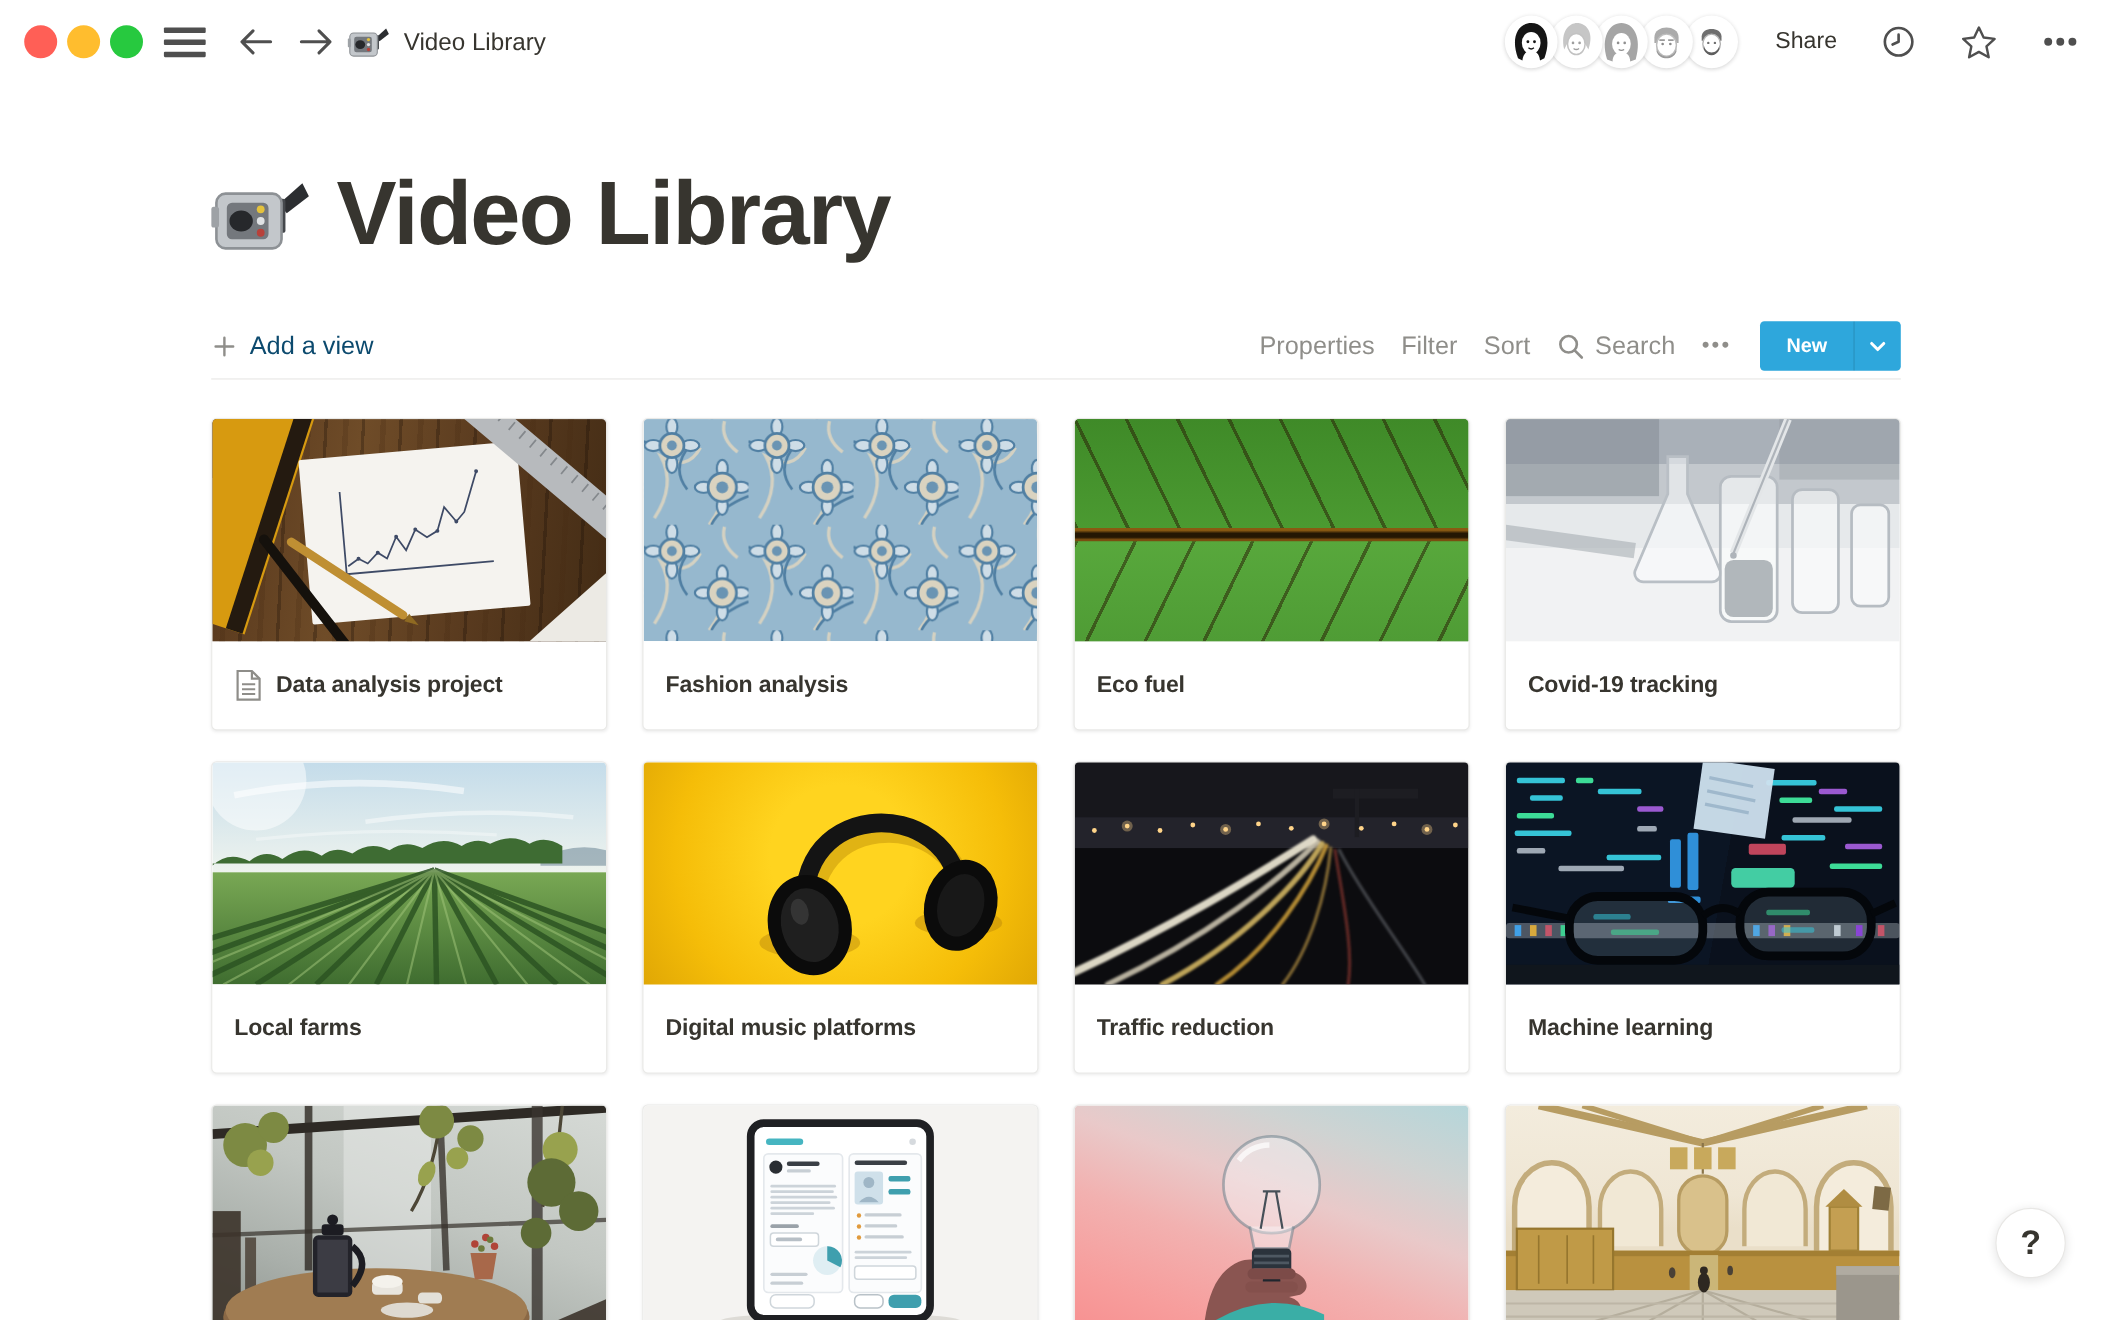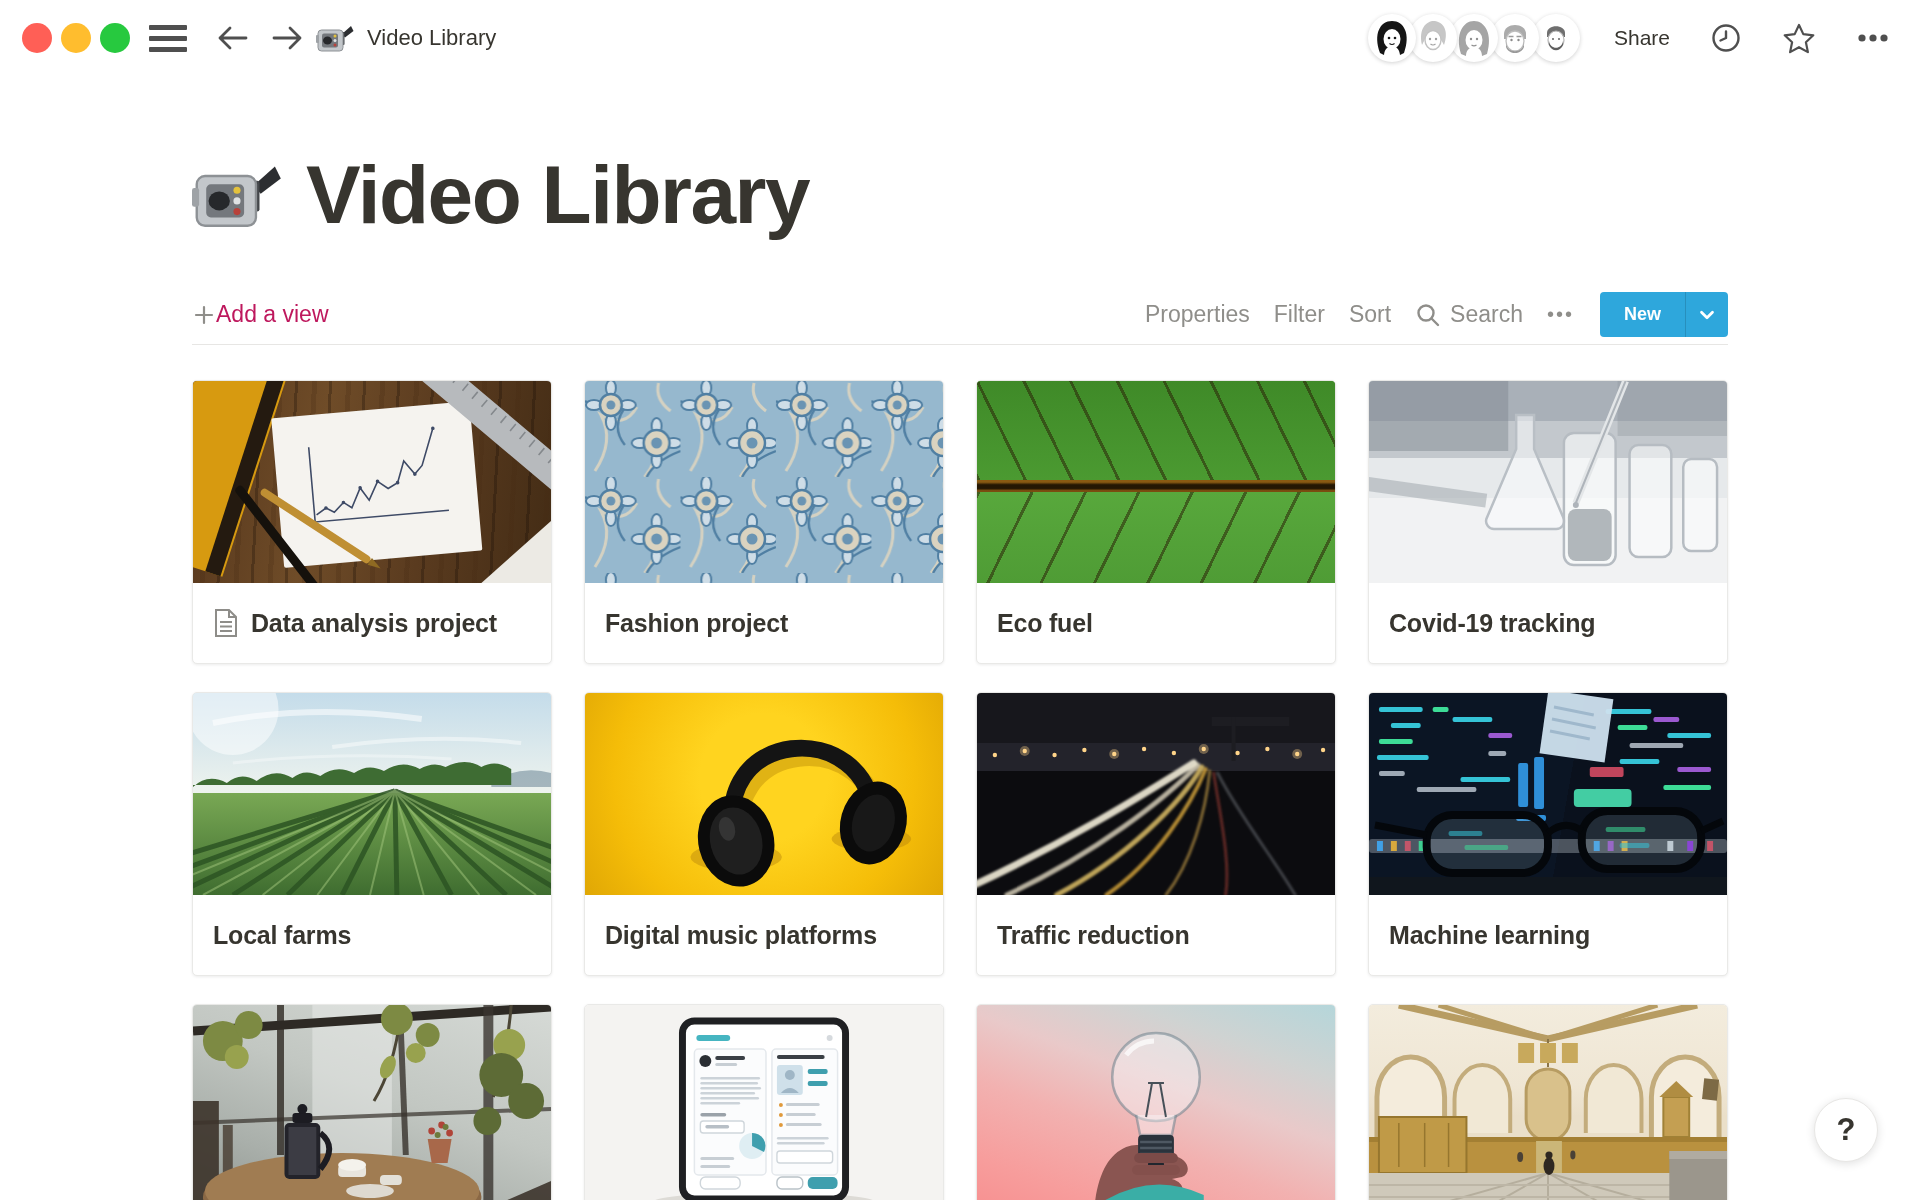--- a/index.html
+++ b/index.html
@@ -28,38 +28,38 @@
   .avatar:first-child{margin-left:0}
   .share{margin-left:34px;font-size:21px;cursor:pointer}
   .tb-icon{margin-left:40px;cursor:pointer}
   
   .container{position:absolute;left:192px;top:76px;width:1536px}
   .page-head{margin-top:70px;height:98px;display:flex;align-items:center;gap:24px}
   .page-emoji{width:90px;height:78px;flex:none}
   .page-title{margin:0;font-size:82px;line-height:98px;font-weight:700;letter-spacing:-1.5px;color:#37352f}
   .toolbar{margin-top:41px;height:60px;display:flex;align-items:center;
     border-bottom:1px solid #e7e6e4;box-sizing:border-box}
-  .add-view{display:flex;align-items:center;color:#be185d;font-size:23px;cursor:pointer}
+  .add-view{display:flex;align-items:center;gap:11px;color:#0c4a6e;font-size:23px;cursor:pointer}
   .tools{margin-left:auto;display:flex;align-items:center;gap:24px;color:#8f8e8a;font-size:23px}
   .tool{cursor:pointer;white-space:nowrap}
   .tool-search{display:flex;align-items:center;gap:9px}
   .tool-more{letter-spacing:2px;font-size:20px}
   .btn-new{display:flex;align-items:stretch;background:#2ea7dc;border-radius:4px;overflow:hidden;
     color:#fff;height:45px;margin-left:2px}
   .btn-new-main{display:flex;align-items:center;padding:0 24px;font-size:18px;font-weight:700;cursor:pointer}
   .btn-new-chev{display:flex;align-items:center;justify-content:center;width:42px;
     border-left:1px solid rgba(0,0,0,.14);cursor:pointer}
   
   .grid{margin-top:35px;display:grid;grid-template-columns:repeat(4,360px);column-gap:32px;row-gap:28px}
   .card{border:1px solid #e9e9e7;border-radius:5px;overflow:hidden;background:#fff;
     box-shadow:0 1px 3px rgba(15,15,15,.08);cursor:pointer}
   .thumb{height:202px;position:relative;overflow:hidden}
   .thumb>svg{position:absolute;inset:0;width:100%;height:100%}
   .info{height:80px;display:flex;align-items:center;padding:0 20px;gap:12px;box-sizing:border-box}
-  .card-title{font-size:25px;font-weight:700;letter-spacing:-.2px;white-space:nowrap;color:#37352f}
+  .card-title{font-size:21px;font-weight:700;letter-spacing:-.2px;white-space:nowrap;color:#37352f}
   
   .t-data{background:
     repeating-linear-gradient(93deg, rgba(20,10,4,.28) 0 3px, rgba(0,0,0,0) 3px 17px, rgba(70,42,18,.25) 17px 22px, rgba(0,0,0,0) 22px 34px),
     linear-gradient(100deg,#55361c,#6f4c28 35%,#5a3b1f 65%,#432c15);}
   .t-eco{background:#4a9330}
   .eco-top{position:absolute;left:0;right:0;top:0;height:49%;
     background:repeating-linear-gradient(64deg, rgba(40,24,4,.5) 0 3px, rgba(0,0,0,0) 3px 42px),
     linear-gradient(180deg,#3f8a28,#4b9a31);}
   .eco-bot{position:absolute;left:0;right:0;top:55%;bottom:0;
     background:repeating-linear-gradient(116deg, rgba(40,24,4,.5) 0 3px, rgba(0,0,0,0) 3px 48px),
@@ -318,21 +318,21 @@
               <circle cx="26" cy="24" r="4.5" fill="#6d97b5"></circle>
               <circle cx="72" cy="62" r="13" fill="#ecdfc4" stroke="#4f7fa3" stroke-width="2.5"></circle>
               <circle cx="72" cy="62" r="5.5" fill="#6d97b5"></circle>
             </pattern>
           </defs>
           <rect width="360" height="202" fill="url(#p-fl)"></rect>
           <rect width="360" height="202" fill="#5b87a8" opacity="0.12"></rect>
         </svg>
       </div>
       <div class="info">
-          <span class="card-title">Fashion project</span>
+          <span class="card-title">Fashion analysis</span>
         </div>
     </div>
 
     <div class="card">
       <div class="thumb t-eco">
         <div class="eco-top"></div>
           <div class="eco-bot"></div>
           <div class="eco-rib"></div>
       </div>
       <div class="info">

